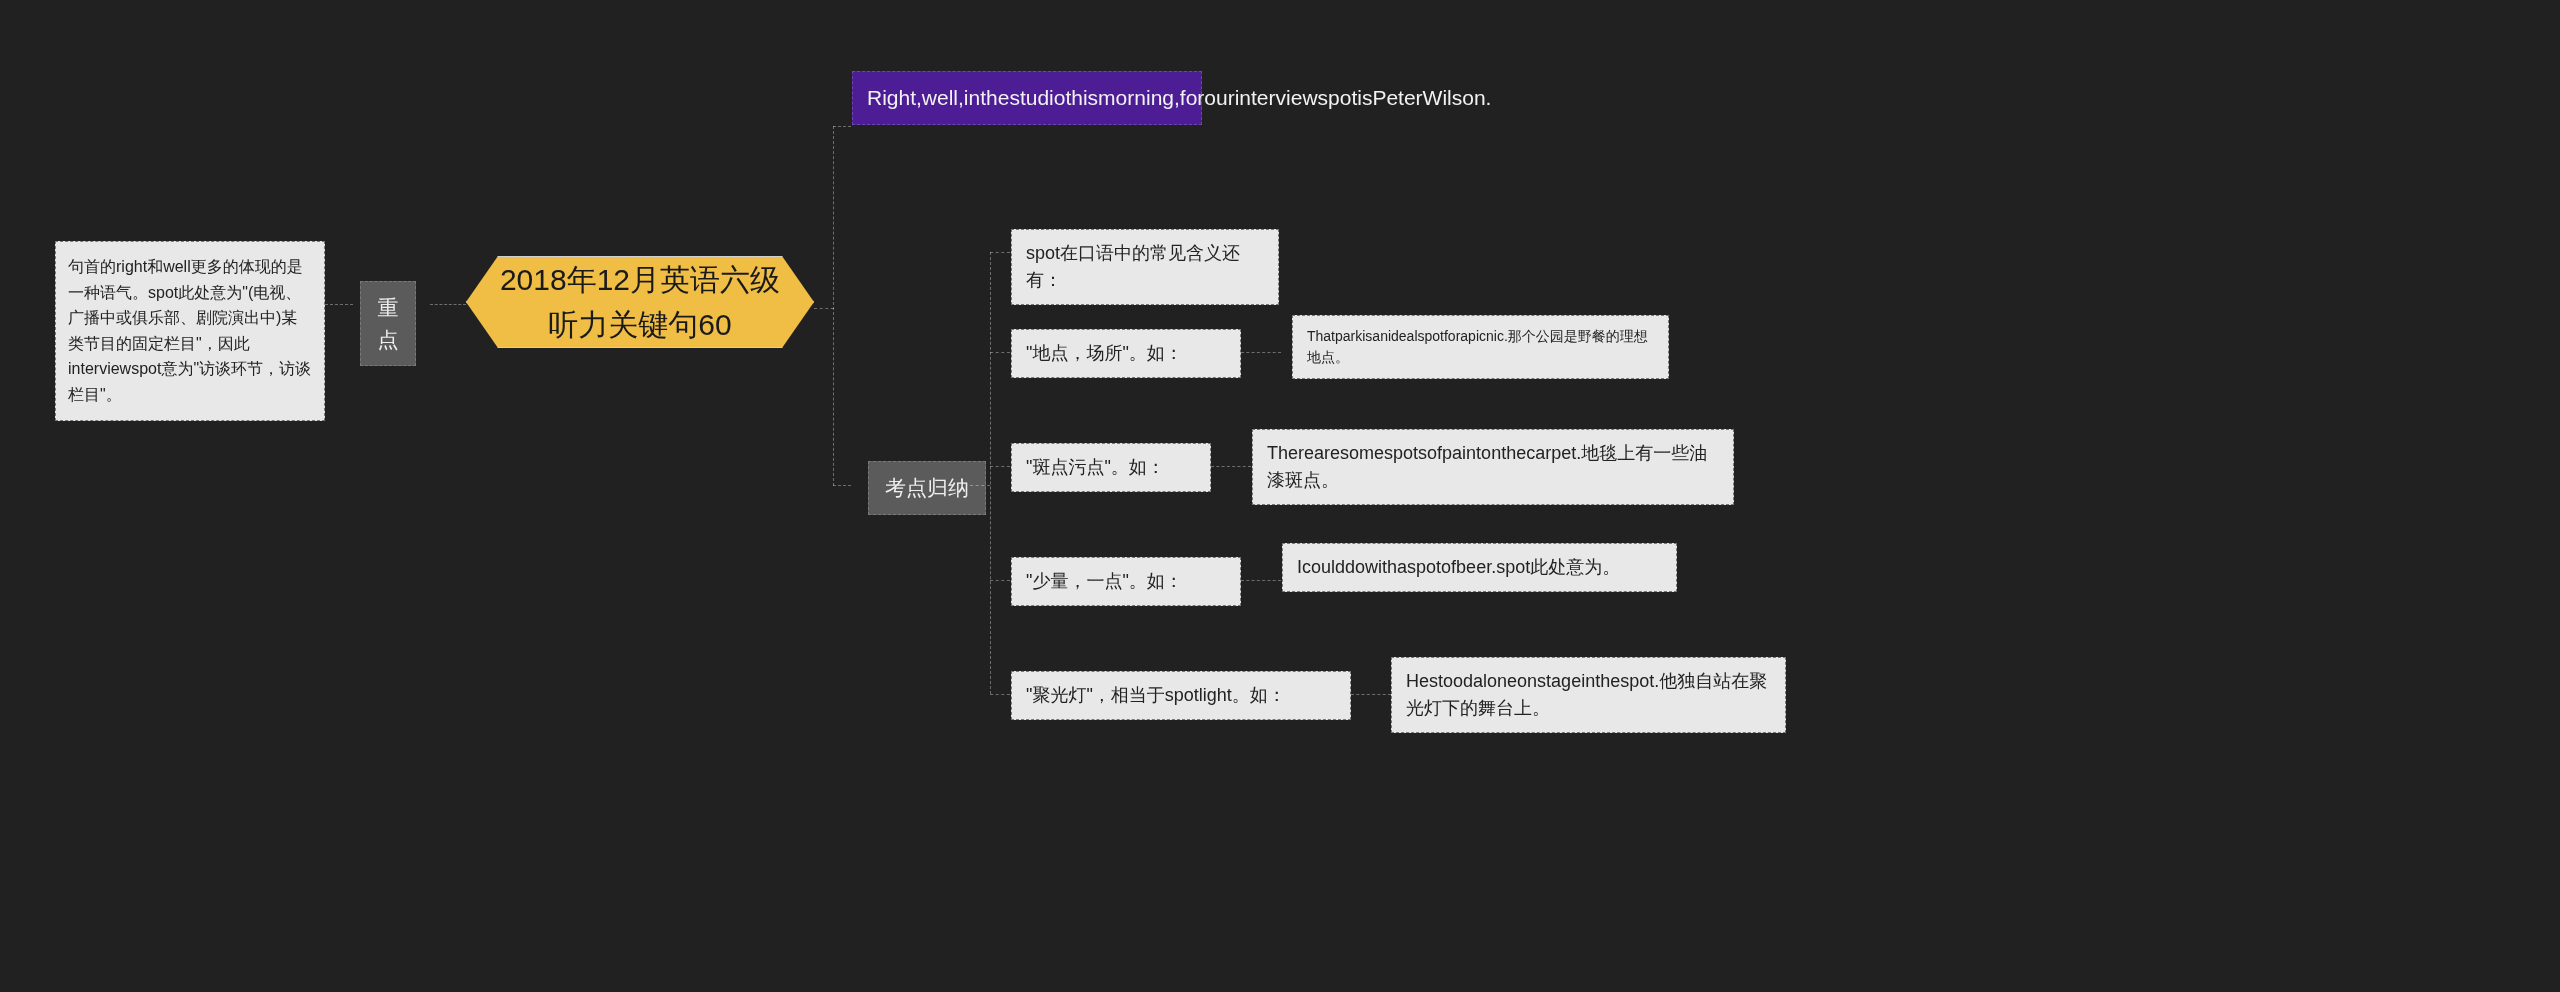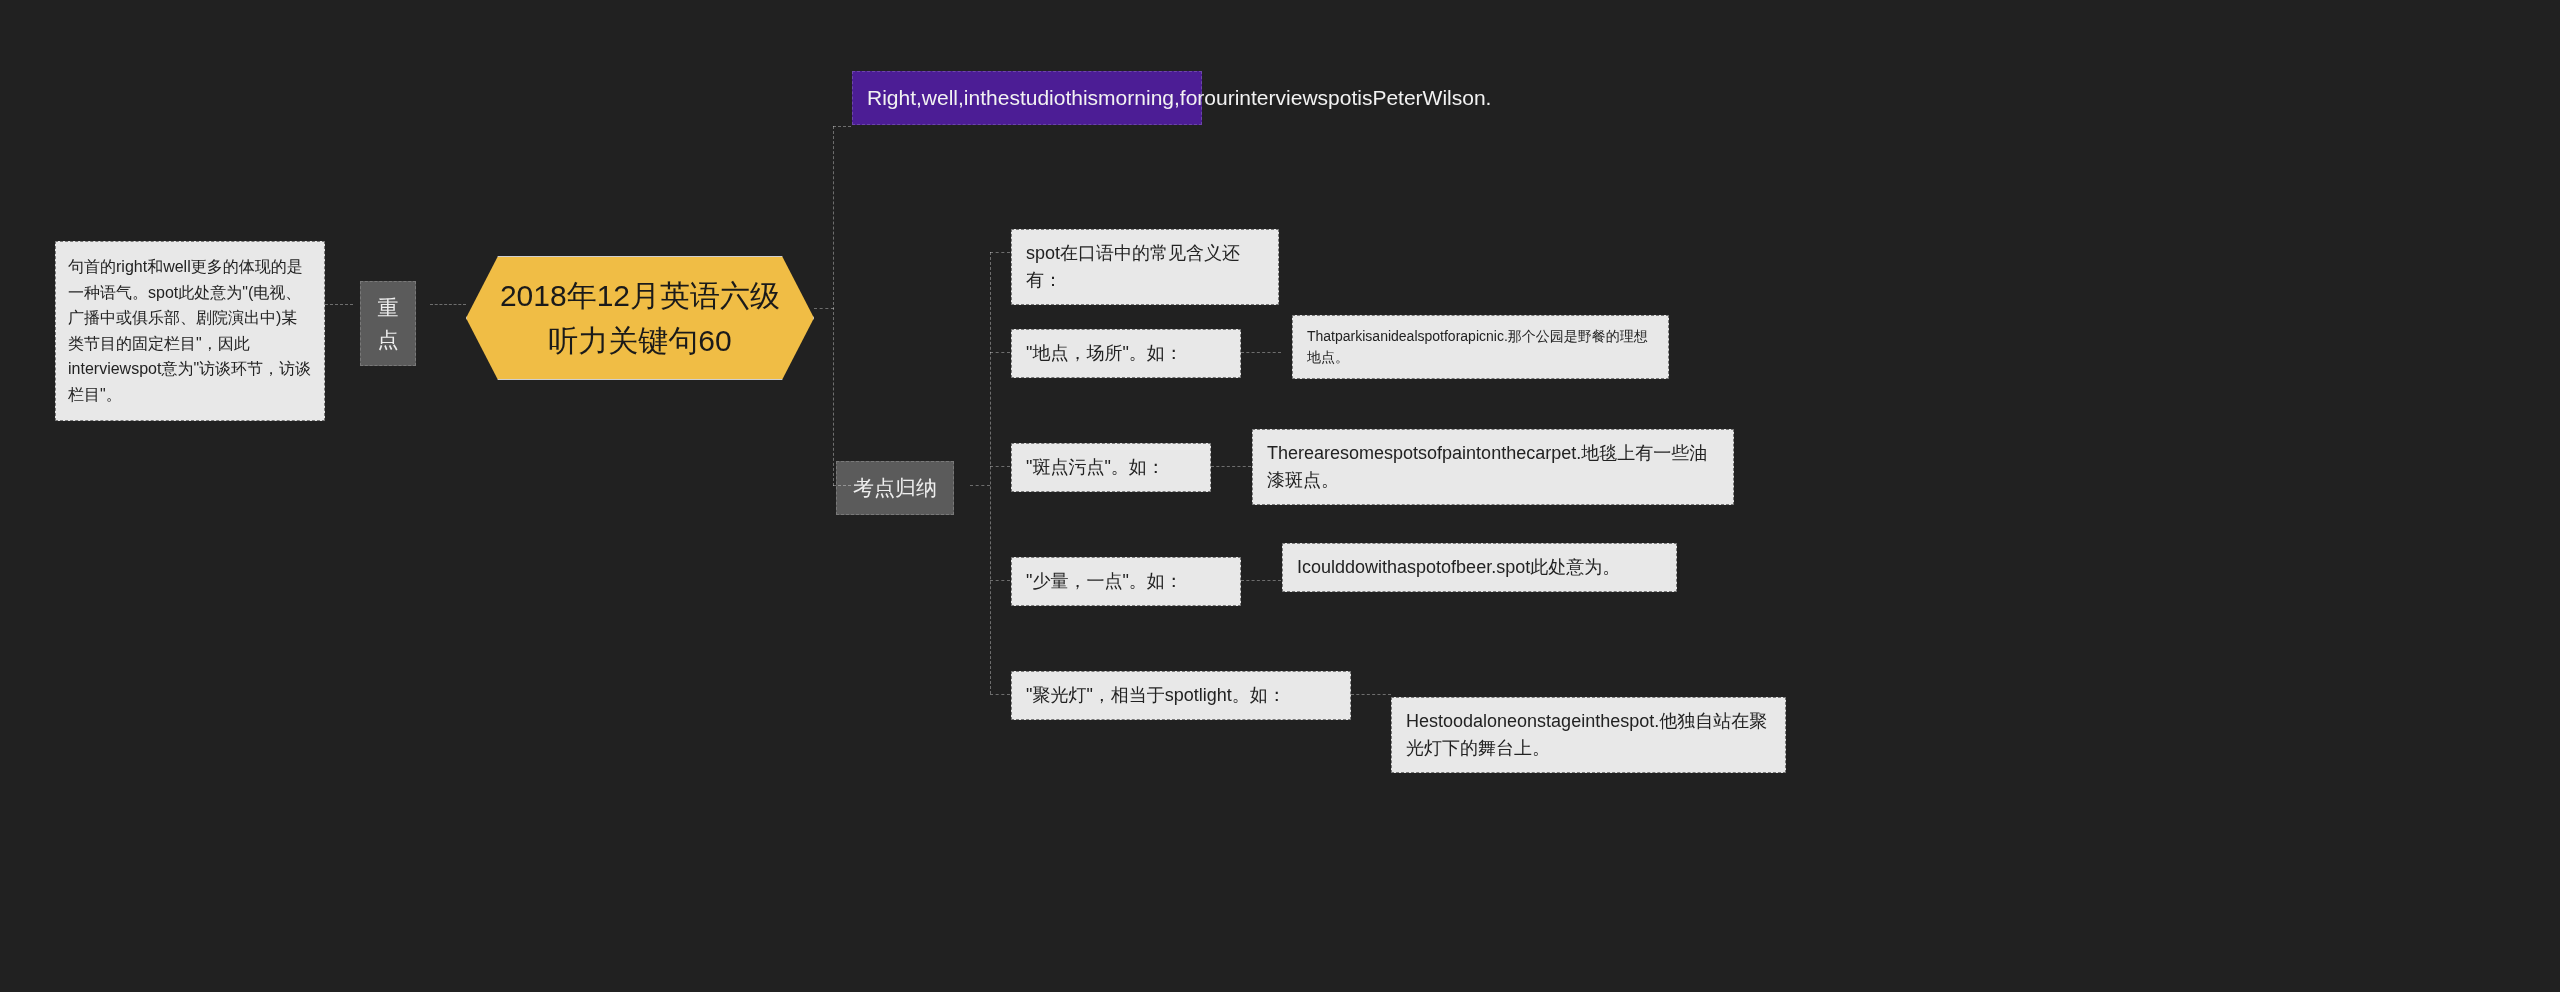--- a/index.html
+++ b/index.html
@@ -1,21 +1,21 @@
 <!DOCTYPE html>
 <html><head>
 <meta charset="utf-8">
 <style>
   * { box-sizing: border-box; margin: 0; padding: 0; }
   html, body { width: 2560px; height: 992px; background: #212121; font-family: "Microsoft YaHei", "PingFang SC", Arial, sans-serif; color: #e5e5e5; overflow: hidden; }
   .canvas { position: relative; width: 2560px; height: 992px; }
   .node { position: absolute; border: 1px dashed rgba(255,255,255,0.25); font-size: 21px; line-height: 1.5; }
   .node .inner { padding: 10px 14px; }
   .center-node { background: #f0bd45; color: #1a1a1a; border: 1px solid #cfcfcf; font-size: 30px; font-weight: 500; text-align: center; }
-  .center-node .inner { padding: 16px 28px; }
+  .center-node .inner { padding: 0 28px; }
   .hex-cut { clip-path: polygon(32px 0, calc(100% - 32px) 0, 100% 50%, calc(100% - 32px) 100%, 32px 100%, 0 50%); }
   .pill-light { background: #e8e8e8; color: #222; border: 1px dashed #777; }
   .pill-gray  { background: #5b5b5b; color: #eee; border: 1px dashed rgba(255,255,255,0.18); }
   .pill-dark  { background: #4c1d95; color: #f2f2f2; border: 1px dashed rgba(255,255,255,0.18); }
   .conn { position: absolute; border: 0 dashed rgba(255,255,255,0.35); }
 </style>
 </head>
 <body>
 
 <div class="canvas">
@@ -29,21 +29,21 @@
   </div>
 
   <div class="node pill-light" style="left:55px; top:241px; width:270px; font-size:16px; line-height:1.6;">
     <div class="inner" style="padding:12px;">句首的right和well更多的体现的是一种语气。spot此处意为"(电视、广播中或俱乐部、剧院演出中)某类节目的固定栏目"，因此interviewspot意为"访谈环节，访谈栏目"。</div>
   </div>
 
   <div class="node pill-dark" style="left:852px; top:71px; width:350px; font-size:21px;">
     <div class="inner">Right,well,inthestudiothismorning,forourinterviewspotisPeterWilson.</div>
   </div>
 
-  <div class="node pill-gray" style="left:836px; top:461px; width:118px; text-align:center;">
+  <div class="node pill-gray" style="left:868px; top:461px; width:118px; text-align:center;">
     <div class="inner">考点归纳</div>
   </div>
 
   <div class="node pill-light" style="left:1011px; top:229px; width:268px; font-size:18px;">
     <div class="inner">spot在口语中的常见含义还有：</div>
   </div>
 
   <div class="node pill-light" style="left:1011px; top:329px; width:230px; font-size:18px;">
     <div class="inner">"地点，场所"。如：</div>
   </div>
@@ -65,21 +65,21 @@
   </div>
 
   <div class="node pill-light" style="left:1282px; top:543px; width:395px; font-size:18px;">
     <div class="inner">Icoulddowithaspotofbeer.spot此处意为。</div>
   </div>
 
   <div class="node pill-light" style="left:1011px; top:671px; width:340px; font-size:18px;">
     <div class="inner">"聚光灯"，相当于spotlight。如：</div>
   </div>
 
-  <div class="node pill-light" style="left:1391px; top:657px; width:395px; font-size:18px;margin-top:40px;">
+  <div class="node pill-light" style="left:1391px; top:657px; width:395px; font-size:18px;">
     <div class="inner">Hestoodaloneonstageinthespot.他独自站在聚光灯下的舞台上。</div>
   </div>
 
   <div class="conn" style="left:325px; top:304px; width:28px; border-top-width:1px;"></div>
 
   <div class="conn" style="left:430px; top:304px; width:36px; border-top-width:1px;"></div>
 
   <div class="conn" style="left:814px; top:308px; width:20px; border-top-width:1px;"></div>
 
   <div class="conn" style="left:833px; top:126px; height:360px; border-left-width:1px;"></div>

